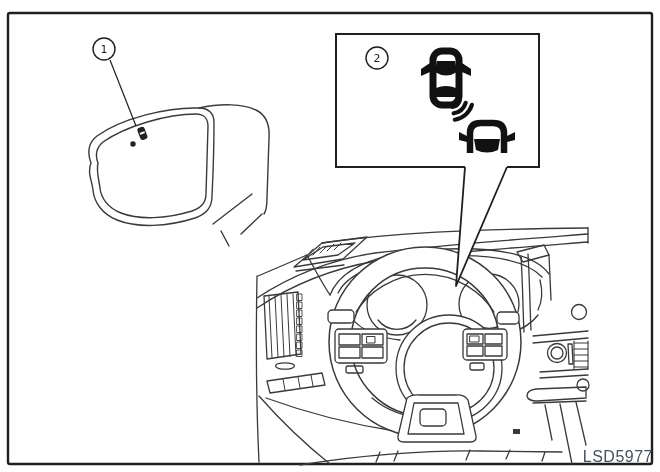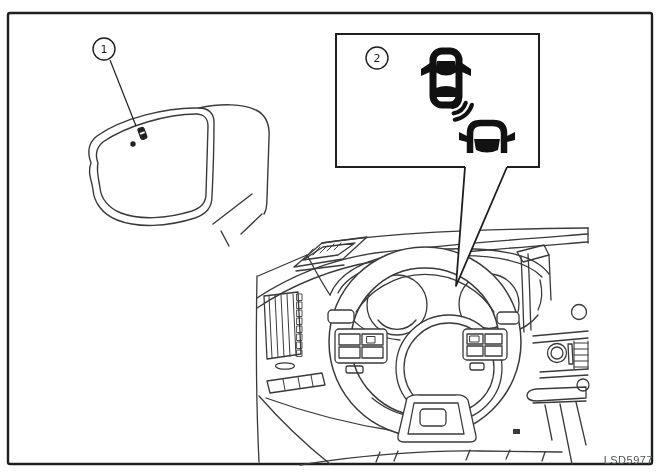--- a/index.html
+++ b/index.html
@@ -7,21 +7,21 @@
     position:relative;
     width:660px;height:472px;
     background:#ffffff;
     font-family:"Liberation Sans", sans-serif;
     overflow:hidden;
   }
   #art{position:absolute;left:0;top:0;}
   .figure-id{
     position:absolute;
     right:7px;bottom:6px;
-    font-size:11px;
+    font-size:16px;
     letter-spacing:0.5px;
     color:#47515c;
     font-family:"Liberation Sans", sans-serif;
   }
   .callout-num{
     font-size:11px;
     fill:#1f1f1f;
     font-family:"DejaVu Sans", sans-serif;
   }
 </style>

